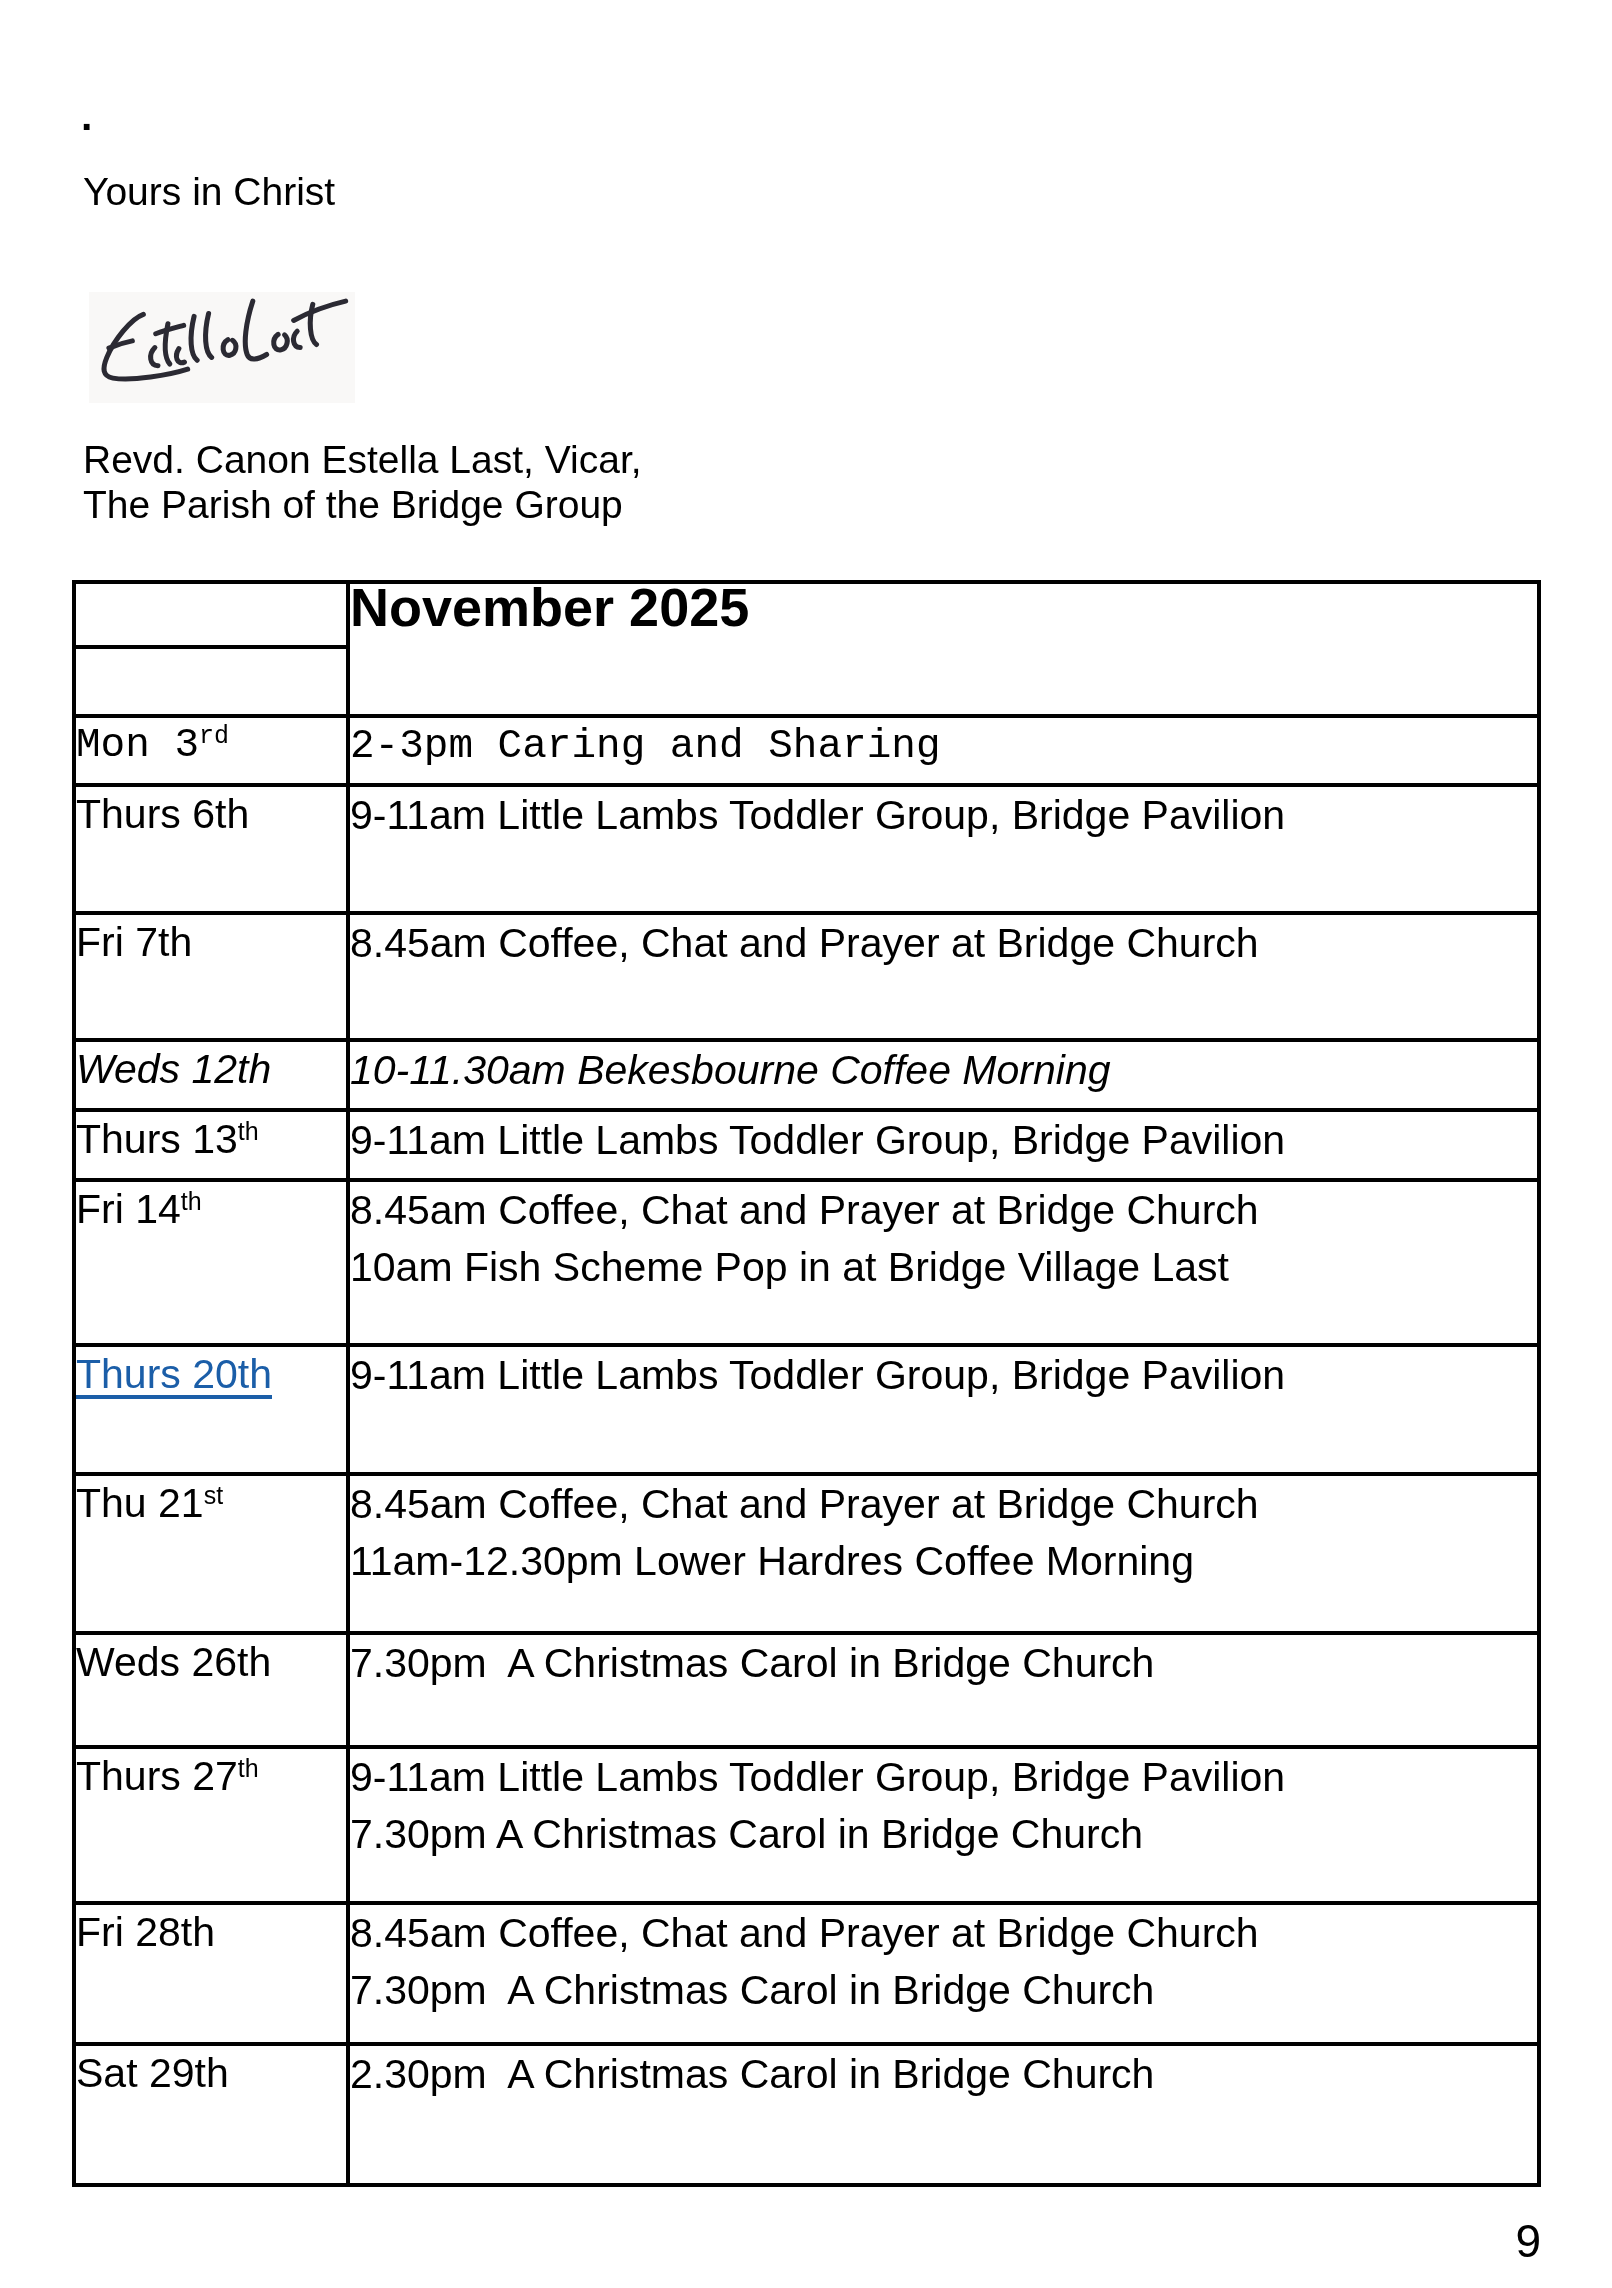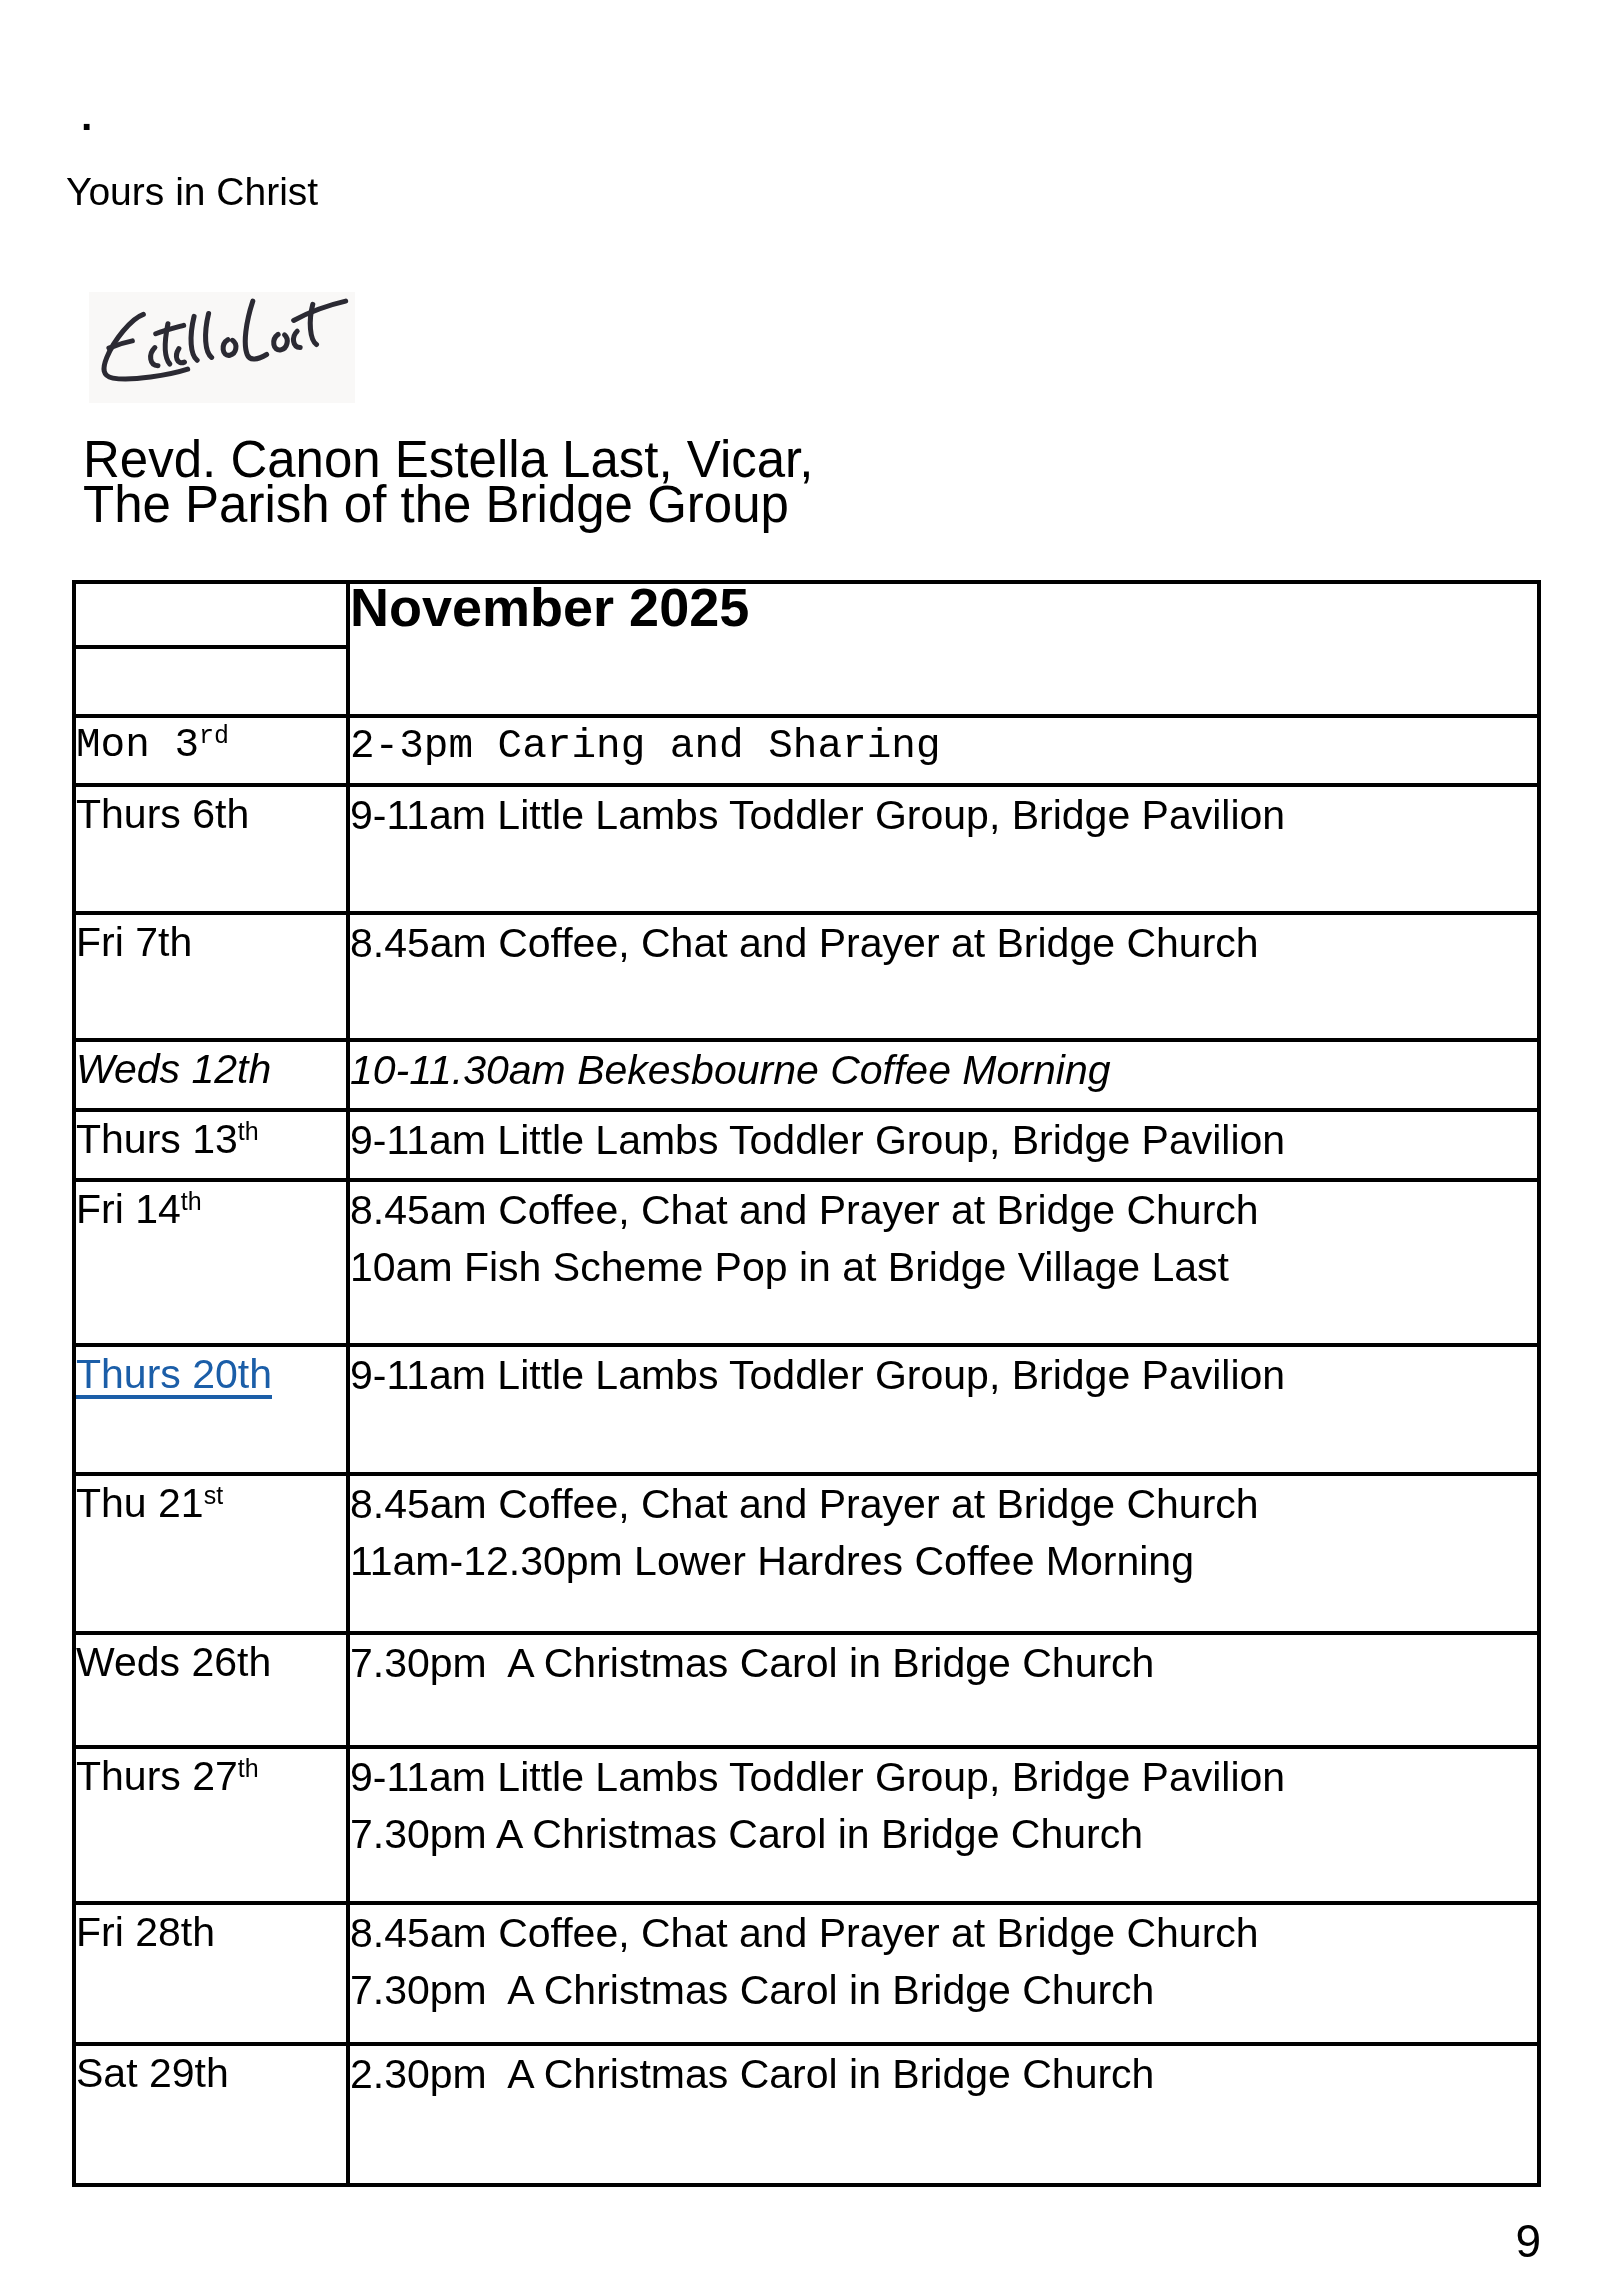--- a/index.html
+++ b/index.html
@@ -13,34 +13,34 @@
     overflow:hidden;
   }
   .stray-dot{
     position:absolute;
     left:81px; top:96px;
     font-size:41px; line-height:41px;
     font-weight:bold;
   }
   .closing{
     position:absolute;
-    left:66px; top:170px;
+    left:83px; top:170px;
     font-size:39px; line-height:44px;
   }
   .signature-box{
     position:absolute;
     left:89px; top:292px;
     width:266px; height:111px;
     background:#f9f8f7;
   }
   .signature-box svg{display:block;width:100%;height:100%;}
   .signatory{
     position:absolute;
     left:83px; top:437px;
-    font-size:51px; line-height:45px;
+    font-size:39px; line-height:45px;
   }
   .events-table{
     position:absolute;
     left:72px; top:580px;
     width:1469px;
     border-collapse:collapse;
     table-layout:fixed;
     font-size:41px;
   }
   .events-table td{

